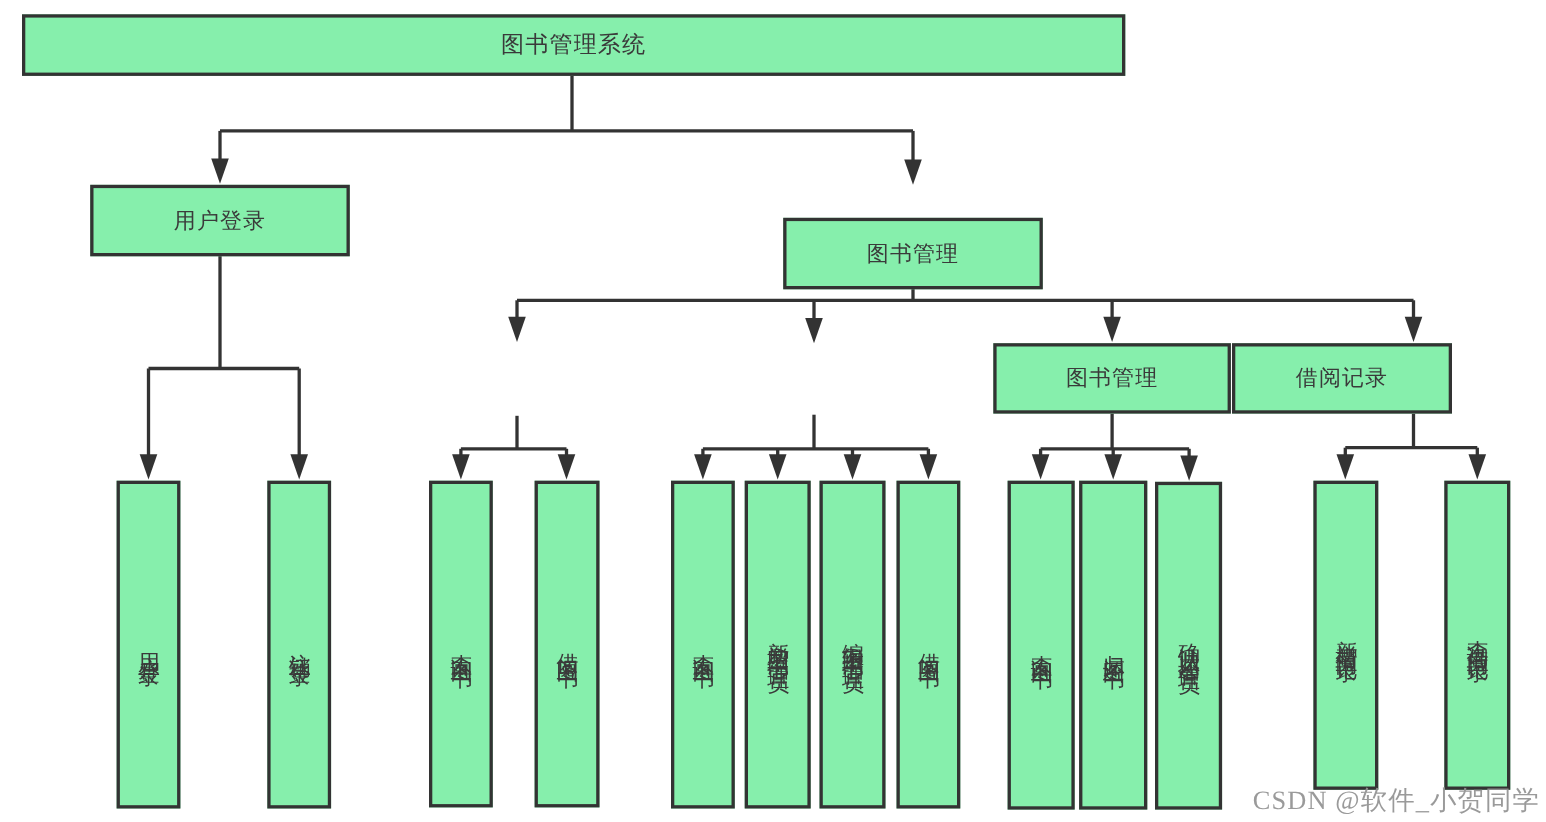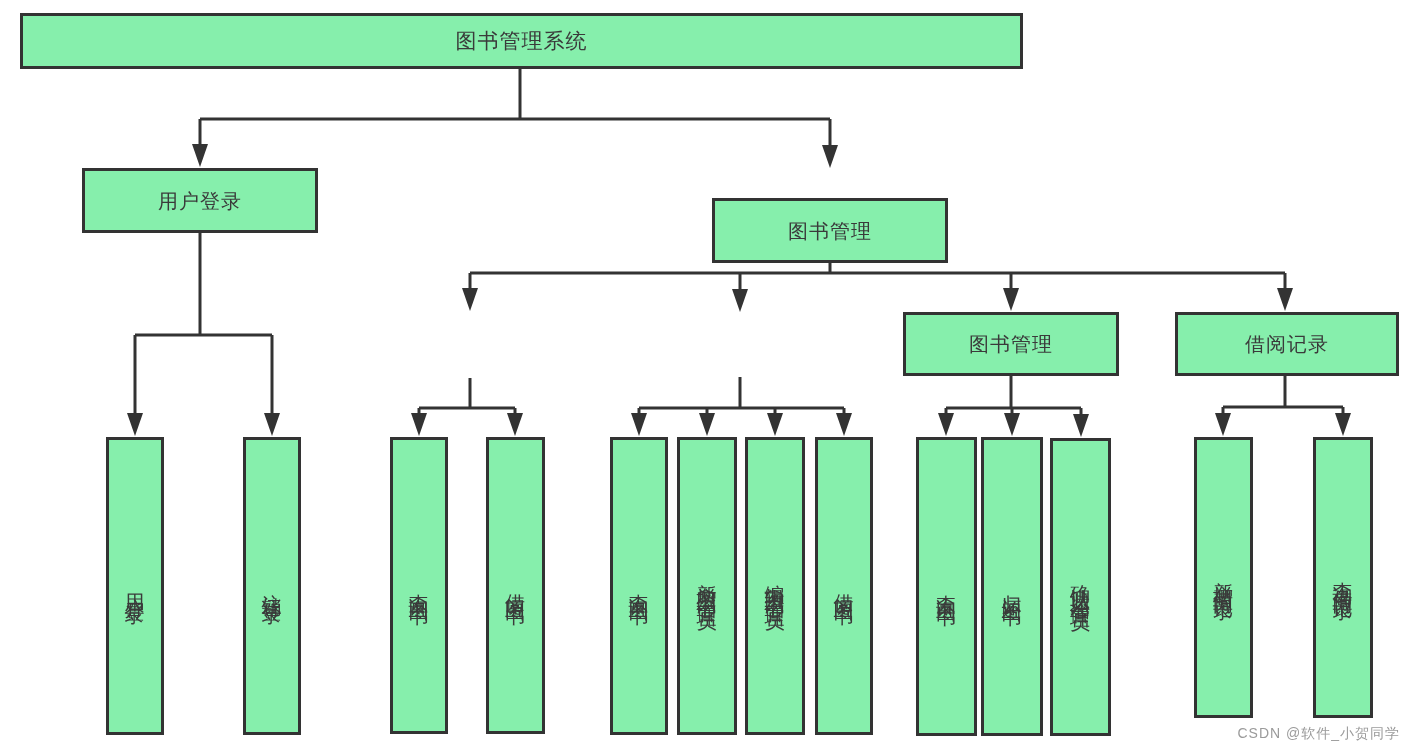--- a/index.html
+++ b/index.html
@@ -43,25 +43,26 @@
     writing-mode: vertical-rl;
     text-orientation: mixed;
     font-size: 20px;
     letter-spacing: 4px;
     line-height: 1.0;
   }
   .watermark {
     position: absolute;
     right: 5px;
     bottom: 4px;
-    font-size: 14px;
+    font-size: 24px;
     letter-spacing: 1px;
     color: rgba(145, 145, 145, 0.92);
     white-space: nowrap;
     pointer-events: none;
+    font-family: Liberation Serif, serif;
   }
 </style>
 </head>
 <body>
 
 <div id="canvas">
 
   <svg id="wires" viewBox="0 0 1405 747" xmlns="http://www.w3.org/2000/svg">
     <g stroke="#333333" stroke-width="3" fill="none">
 
@@ -127,21 +128,21 @@
       <polygon points="1335,413 1351,413 1343,436"></polygon>
     </g>
   </svg>
 
   <div class="node hbox root" style="left:20px; top:13px; width:1003px; height:56px;">图书管理系统</div>
 
   <div class="node hbox" style="left:82px; top:168px; width:236px; height:65px;">用户登录</div>
   <div class="node hbox" style="left:712px; top:153px; width:236px; height:65px;margin-top:45px;">图书管理</div>
 
   <div class="node hbox" style="left:903px; top:312px; width:216px; height:64px;">图书管理</div>
-  <div class="node hbox" style="left:1175px; top:312px; width:224px; height:64px;">借阅记录</div>
+  <div class="node hbox" style="left:1120px; top:312px; width:200px; height:64px;">借阅记录</div>
 
   <div class="node vbox" style="left:106px; top:437px; width:58px; height:298px;">用户登录</div>
   <div class="node vbox" style="left:243px; top:437px; width:58px; height:298px;">注销登录</div>
 
   <div class="node vbox" style="left:390px; top:437px; width:58px; height:297px;">查询图书</div>
   <div class="node vbox" style="left:486px; top:437px; width:59px; height:297px;">借阅图书</div>
 
   <div class="node vbox" style="left:610px; top:437px; width:58px; height:298px;">查询图书</div>
   <div class="node vbox" style="left:677px; top:437px; width:60px; height:298px;">新增图书（管理员）</div>
   <div class="node vbox" style="left:745px; top:437px; width:60px; height:298px;">编辑图书（管理员）</div>

